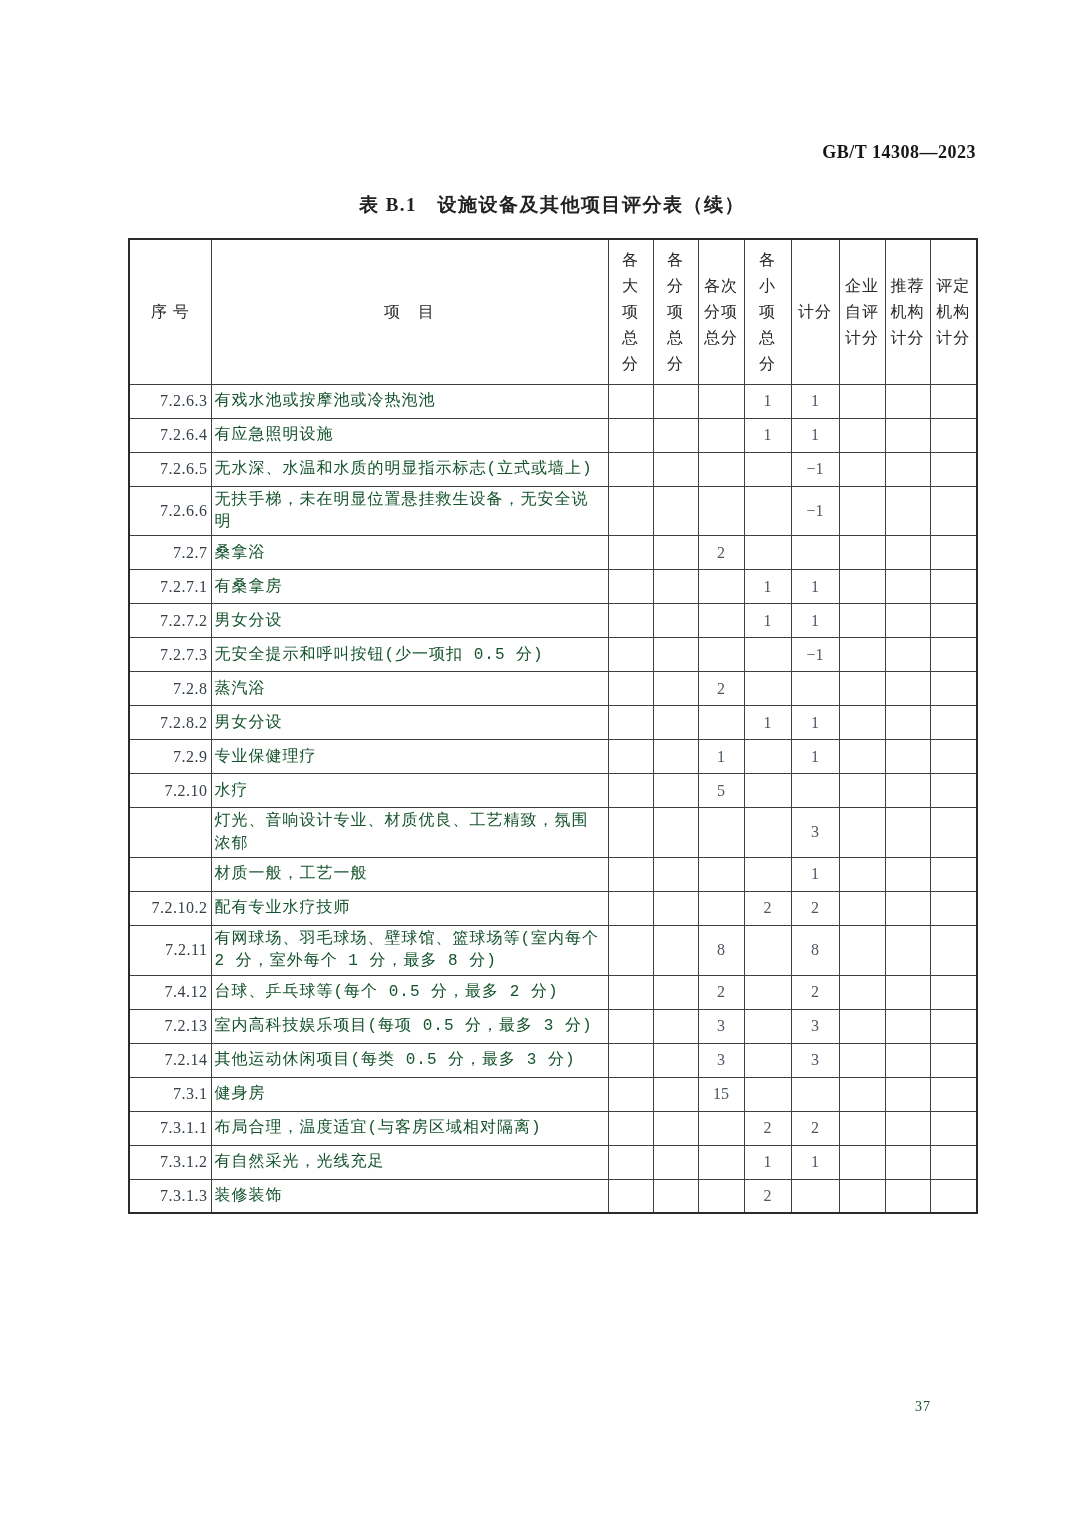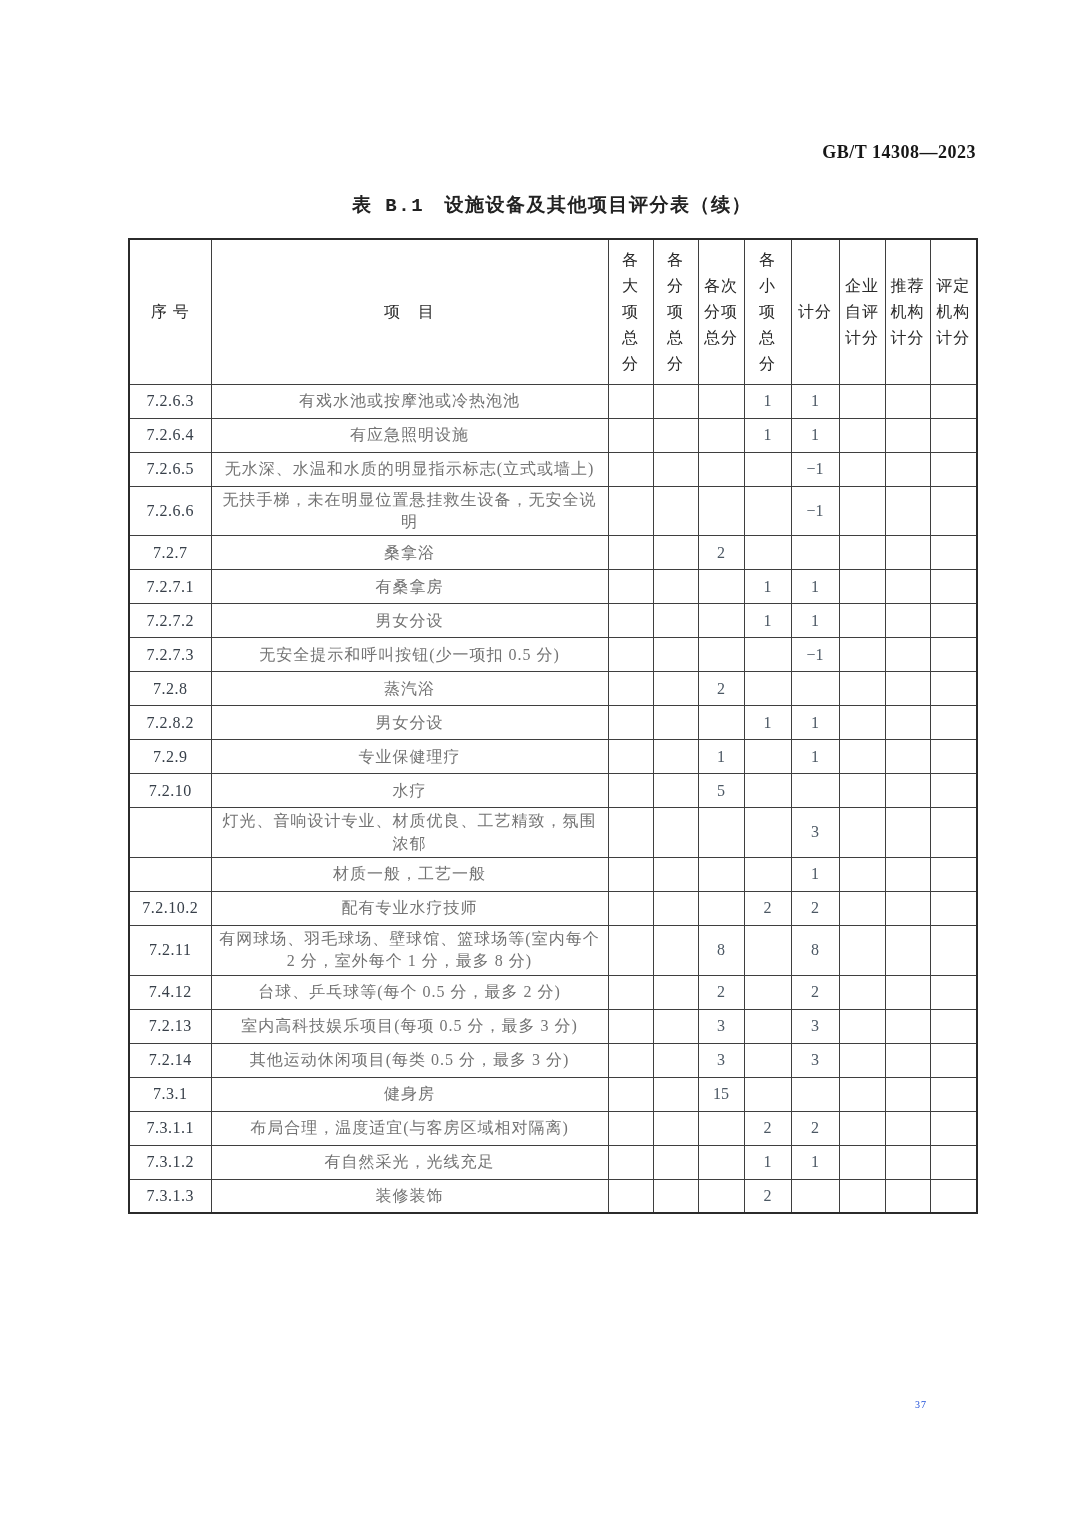--- a/index.html
+++ b/index.html
@@ -26,21 +26,20 @@
   .table-title {
     position: absolute;
     top: 192px;
     left: 128px;
     width: 848px;
     text-align: center;
     font-size: 19px;
     font-weight: bold;
     letter-spacing: 1.5px;
     color: #222222;
-    font-family: Liberation Mono, monospace;
   }
   table.score-table {
     position: absolute;
     top: 238px;
     left: 128px;
     width: 848px;
     border-collapse: collapse;
     table-layout: fixed;
     border: 2px solid #2b2b2b;
   }
@@ -62,44 +61,45 @@
     padding: 0;
   }
   table.score-table td {
     height: 34px;
     font-size: 16px;
     line-height: 1.4;
     vertical-align: middle;
     padding: 2px 3px;
   }
   td.c-no {
-    text-align: center;
+    text-align: right;
     padding-left: 10px;
     font-size: 15px;
     letter-spacing: 0.5px;
     color: #38404a;
   }
   td.c-item {
-    text-align: center;
+    text-align: left;
     padding-left: 11px;
     padding-right: 10px;
     letter-spacing: 1px;
-    color: #737373;
+    color: #14532d;
+    font-family: Liberation Mono, monospace;
   }
   td.c-num {
     text-align: center;
     font-size: 15px;
     color: #4c5864;
   }
   .page-number {
     position: absolute;
     top: 1399px;
     left: 915px;
-    font-size: 10px;
-    color: #1d4ed8;
+    font-size: 14px;
+    color: #14532d;
     letter-spacing: 1px;
   }
 </style>
 </head>
 <body>
 
 <div class="page">
 
   <div class="doc-code">GB/T 14308—2023</div>
 

